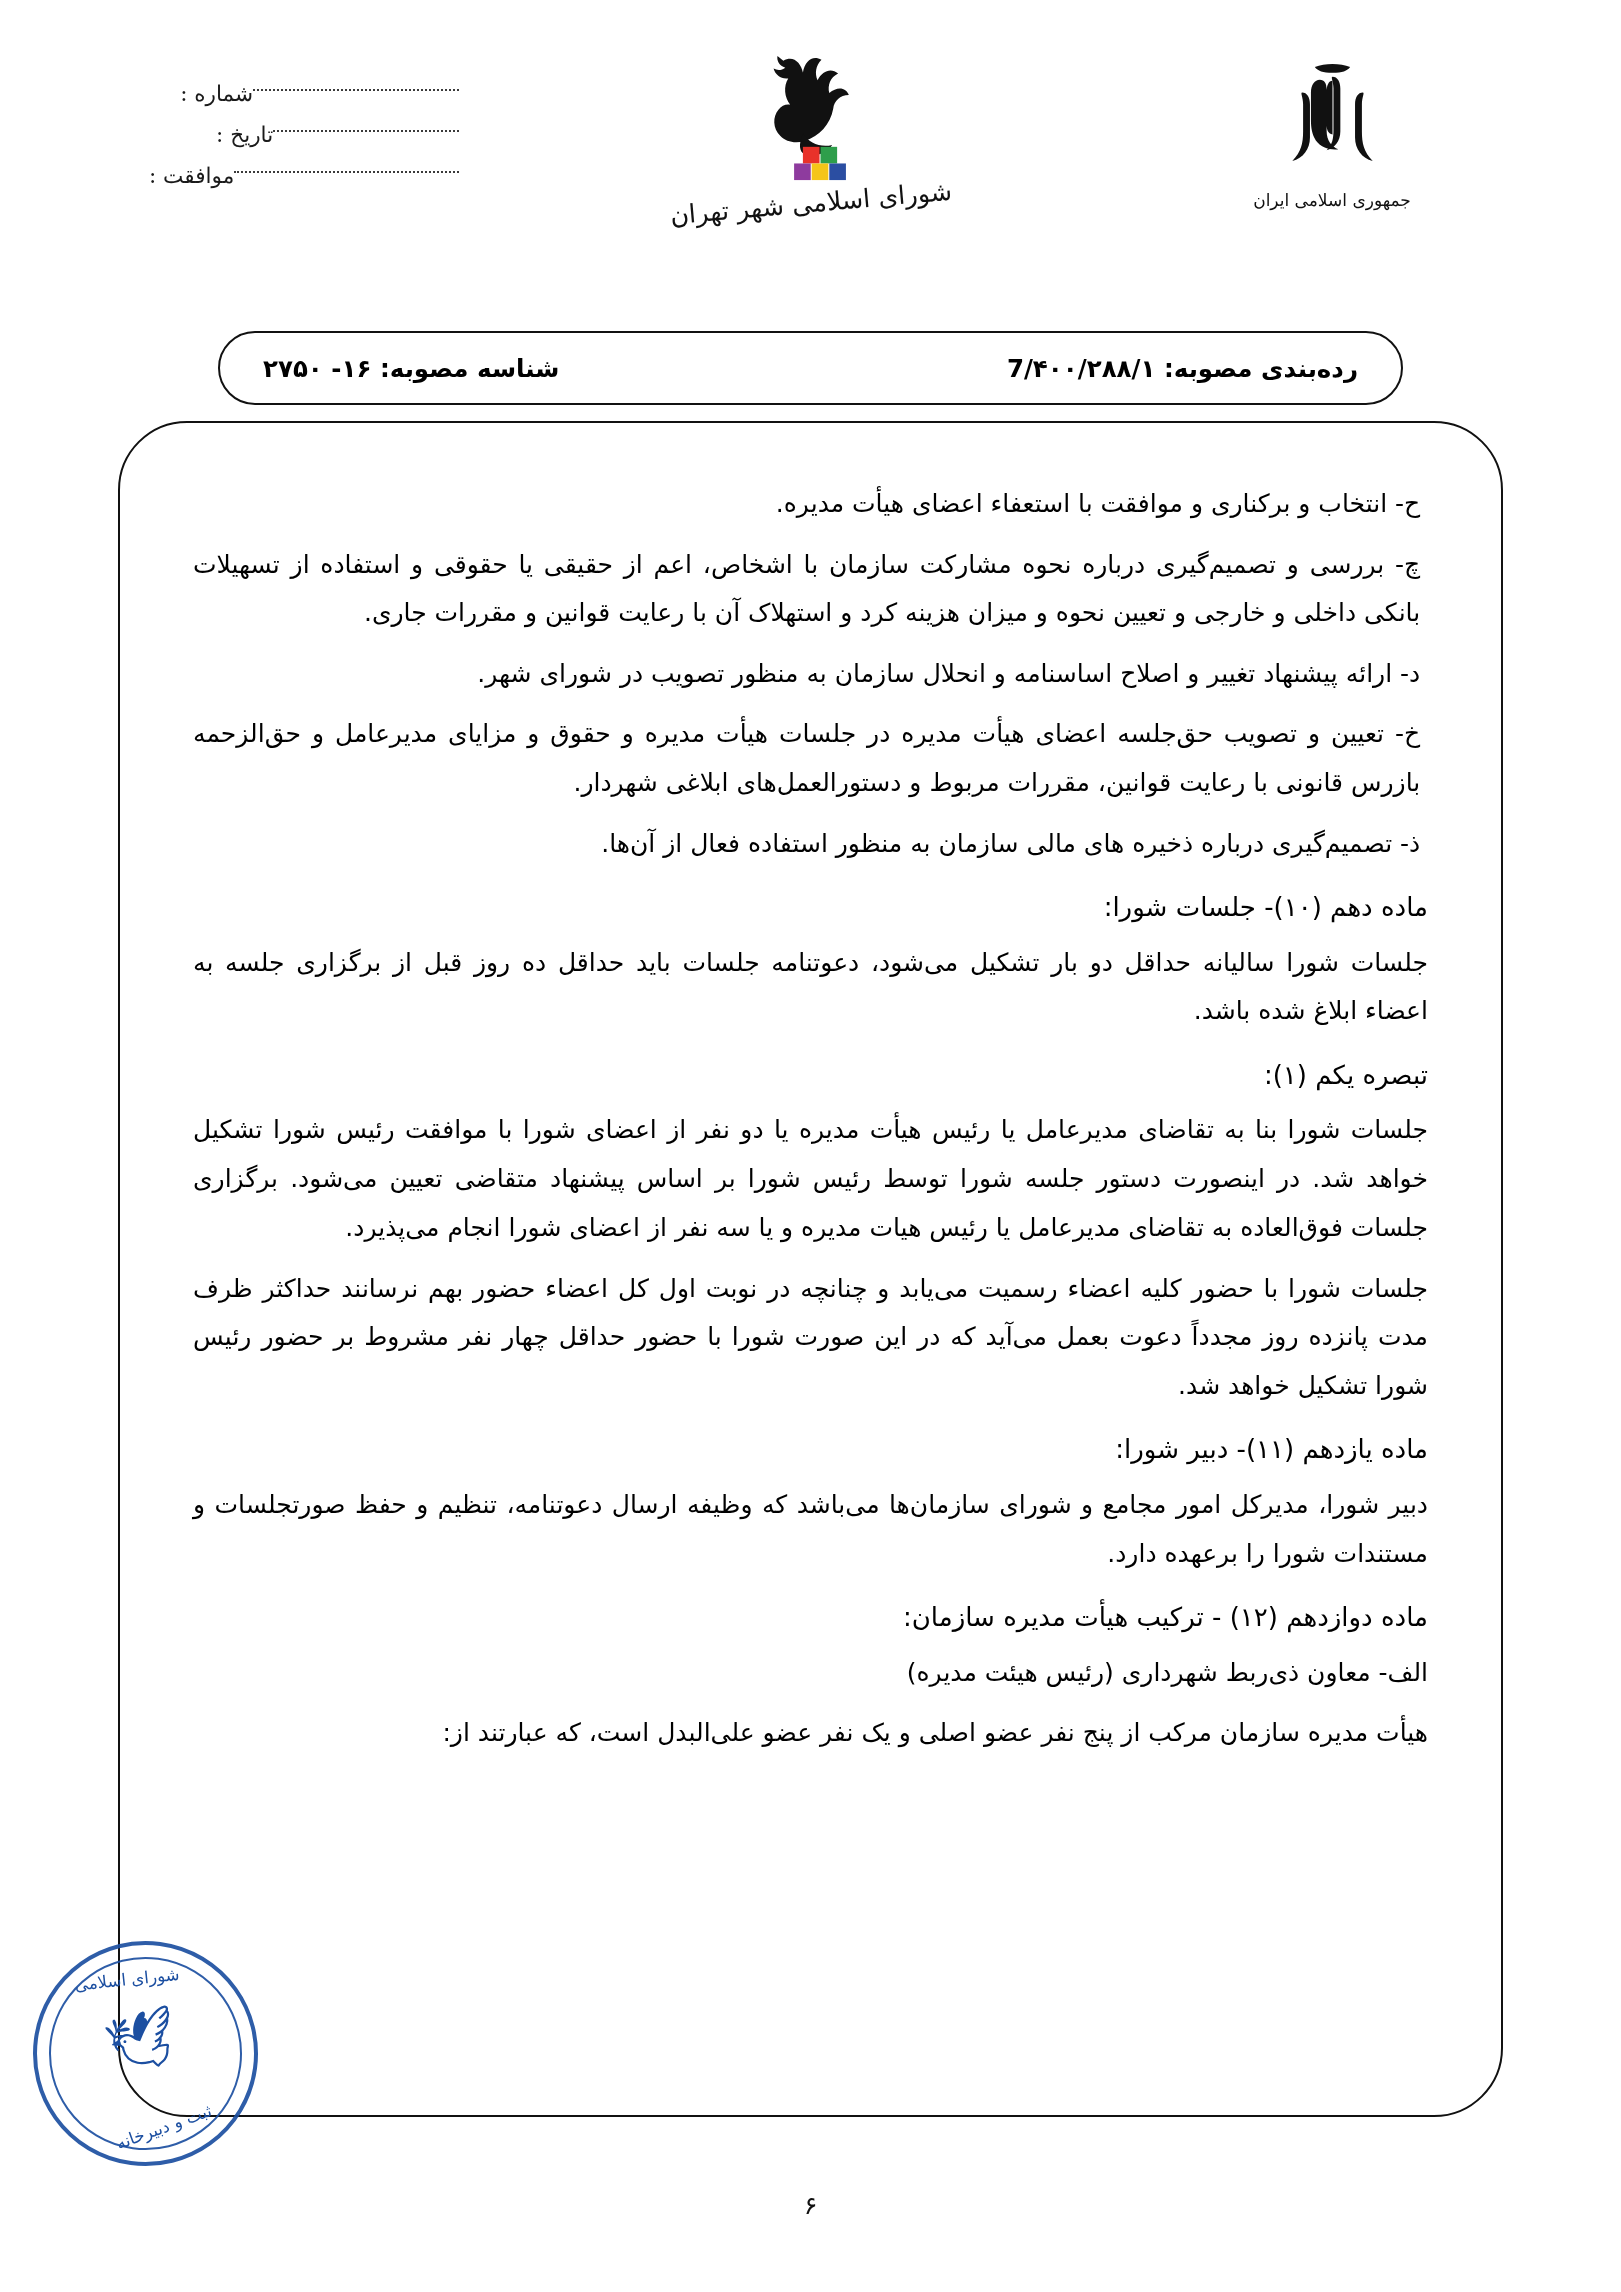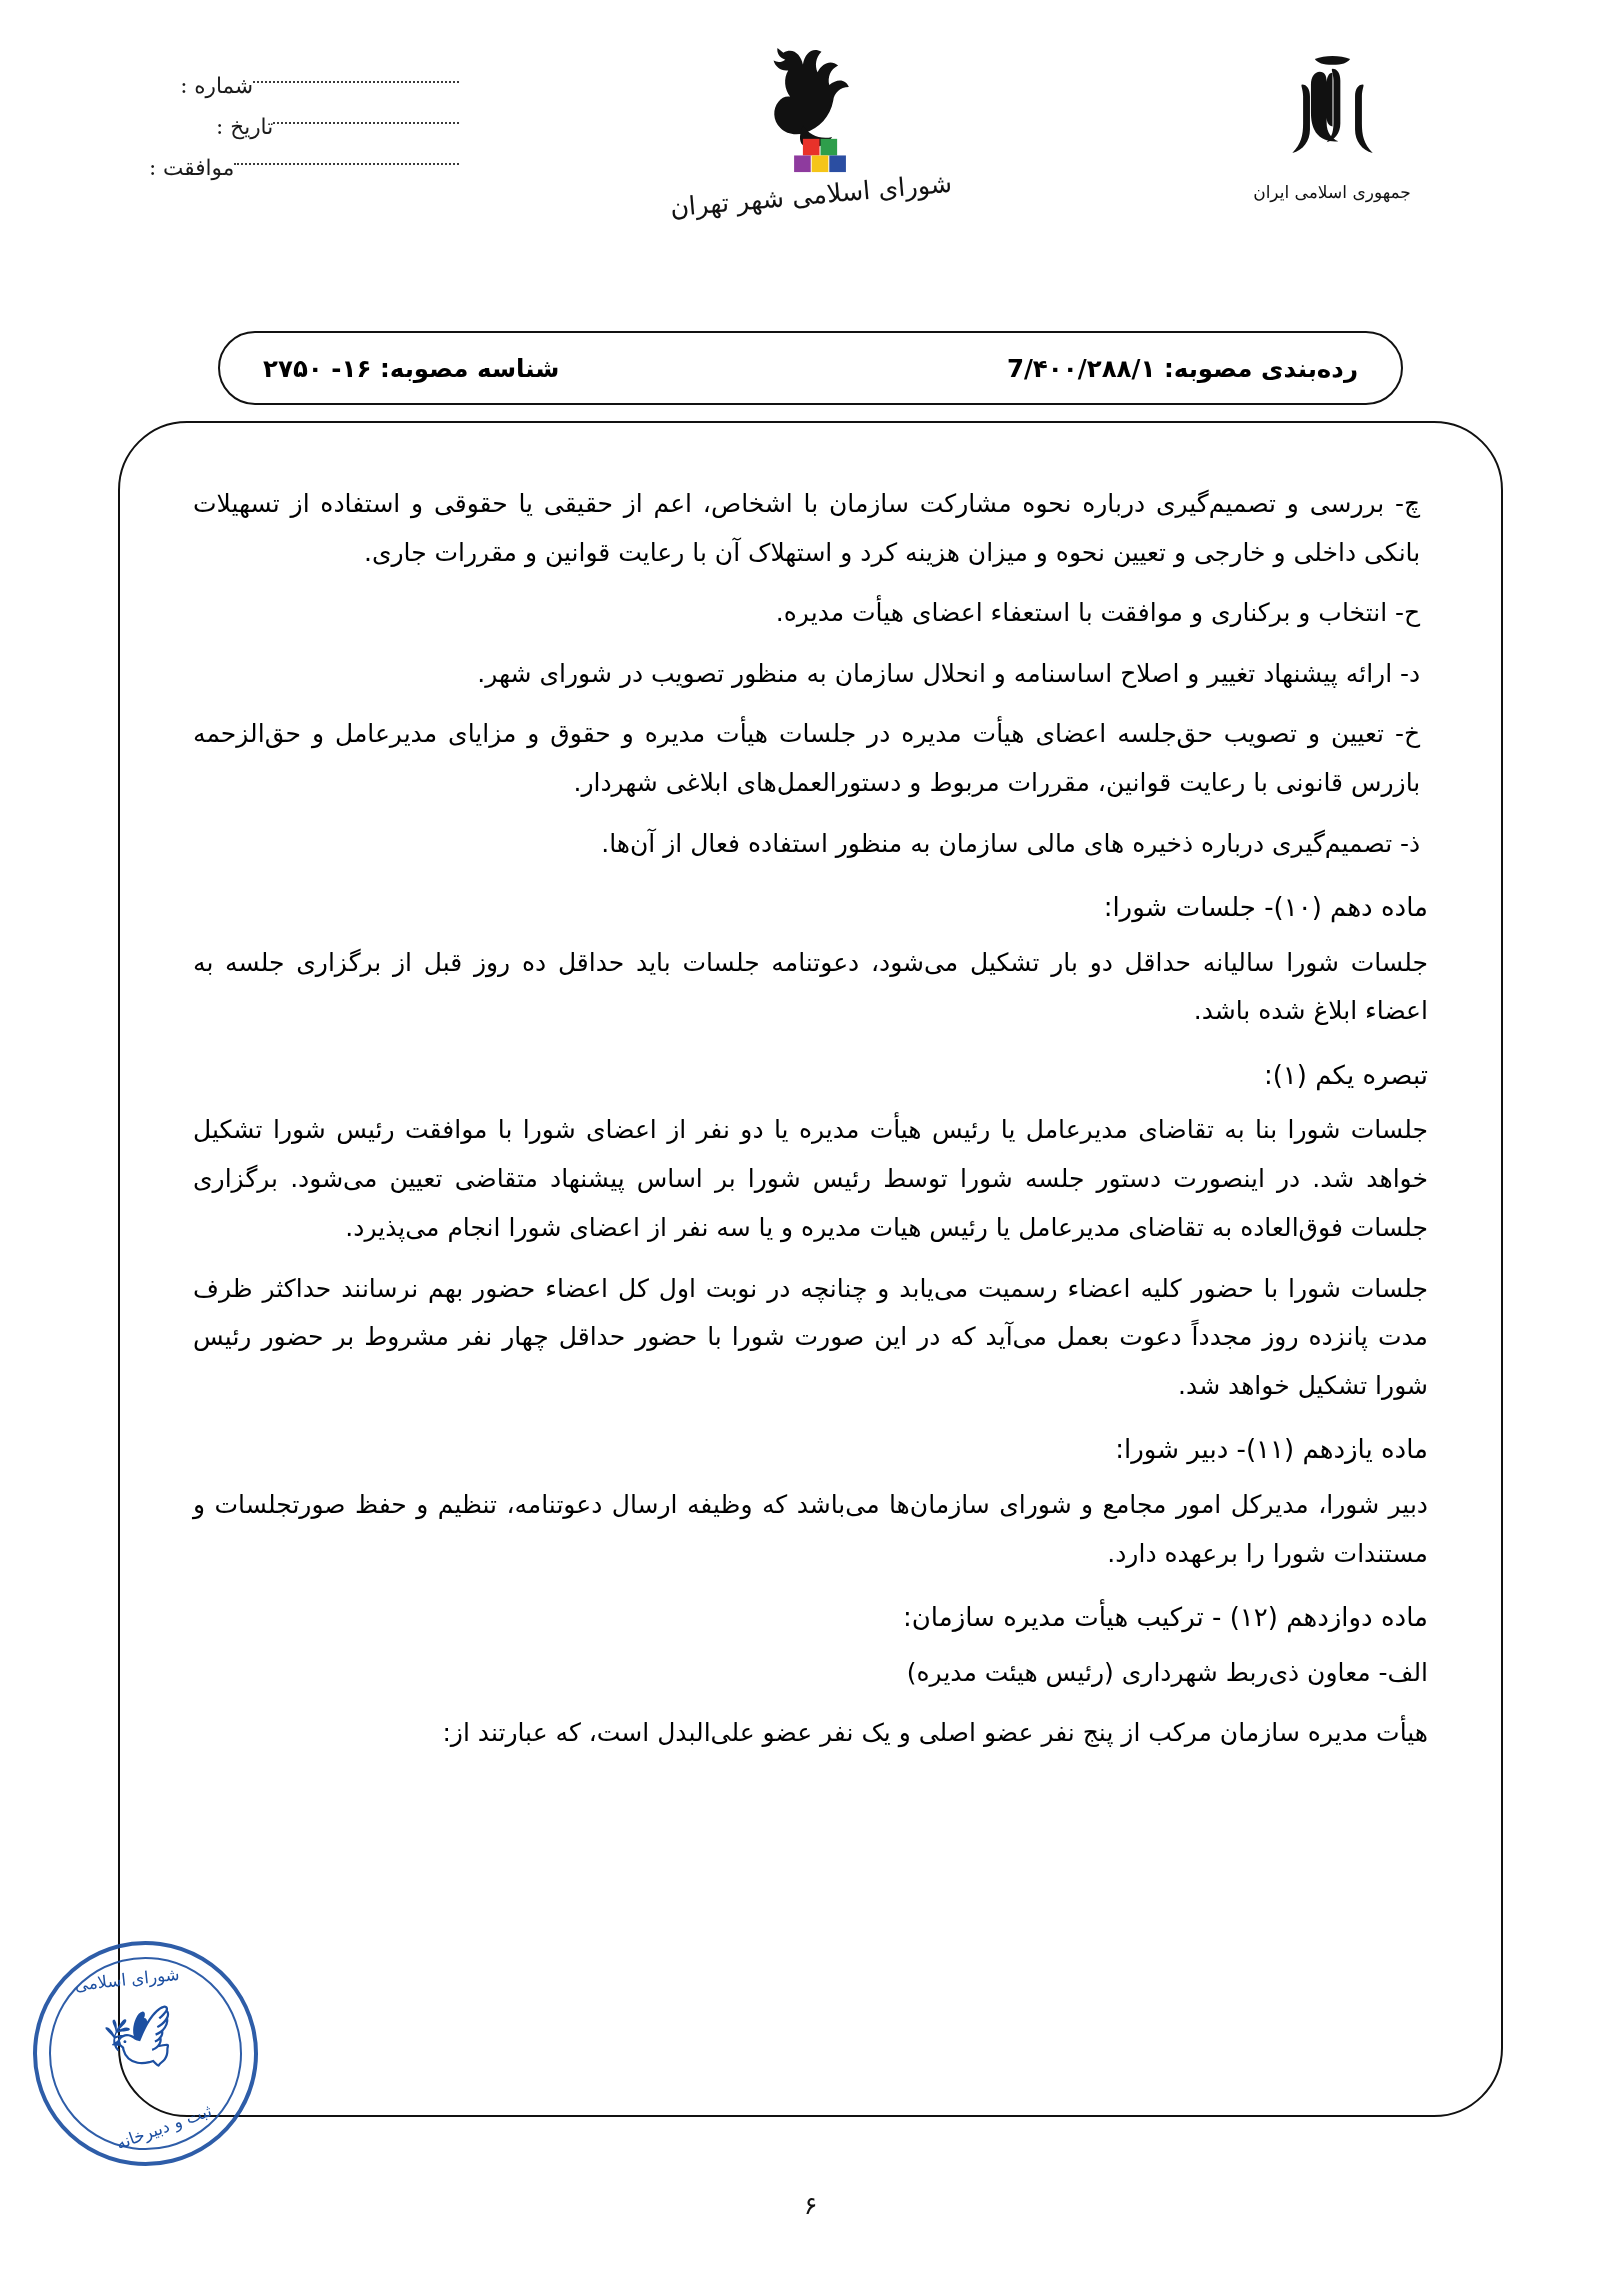--- a/index.html
+++ b/index.html
@@ -12,21 +12,21 @@
     height: 2293px;
     position: relative;
     font-family: "DejaVu Sans", "Liberation Sans", sans-serif;
     color: #000000;
     overflow: hidden;
   }
 
   
   .letterhead {
     position: absolute;
-    top: 4px; left: 0; right: 0;
+    top: 12px; left: 0; right: 0;
     height: 304px;
   }
 
   
   .ref-block {
     position: absolute;
     top: 61px;
     left: 116px;
     width: 353px;
     direction: rtl;
@@ -272,22 +272,22 @@
   </div>
 </div>
 
 <div class="meta-bar">
   <div class="meta-item">رده‌بندی مصوبه: 7/۴۰۰/۲۸۸/۱</div>
   <div class="meta-item">شناسه مصوبه: ۱۶- ۲۷۵۰</div>
 </div>
 
 <div class="content-frame">
   <div class="doc-body" id="doc-body">
+      <p class="para indent-item justified-block">ح- انتخاب و برکناری و موافقت با استعفاء اعضای هیأت مدیره.</p>
       <p class="para indent-item justified-block">چ- بررسی و تصمیم‌گیری درباره نحوه مشارکت سازمان با اشخاص، اعم از حقیقی یا حقوقی و استفاده از تسهیلات بانکی داخلی و خارجی و تعیین نحوه و میزان هزینه کرد و استهلاک آن با رعایت قوانین و مقررات جاری.</p>
-      <p class="para indent-item justified-block">ح- انتخاب و برکناری و موافقت با استعفاء اعضای هیأت مدیره.</p>
       <p class="para indent-item justified-block">د- ارائه پیشنهاد تغییر و اصلاح اساسنامه و انحلال سازمان به منظور تصویب در شورای شهر.</p>
       <p class="para indent-item justified-block">خ- تعیین و تصویب حق‌جلسه اعضای هیأت مدیره در جلسات هیأت مدیره و حقوق و مزایای مدیرعامل و حق‌الزحمه بازرس قانونی با رعایت قوانین، مقررات مربوط و دستورالعمل‌های ابلاغی شهردار.</p>
       <p class="para indent-item justified-block">ذ- تصمیم‌گیری درباره ذخیره های مالی سازمان به منظور استفاده فعال از آن‌ها.</p>
       <p class="para heading">ماده دهم (۱۰)- جلسات شورا:</p>
       <p class="para justified-block">جلسات شورا سالیانه حداقل دو بار تشکیل می‌شود، دعوتنامه جلسات باید حداقل ده روز قبل از برگزاری جلسه به اعضاء ابلاغ شده باشد.</p>
       <p class="para heading">تبصره یکم (۱):</p>
       <p class="para justified-block">جلسات شورا بنا به تقاضای مدیرعامل یا رئیس هیأت مدیره یا دو نفر از اعضای شورا با موافقت رئیس شورا تشکیل خواهد شد. در اینصورت دستور جلسه شورا توسط رئیس شورا بر اساس پیشنهاد متقاضی تعیین می‌شود. برگزاری جلسات فوق‌العاده به تقاضای مدیرعامل یا رئیس هیات مدیره و یا سه نفر از اعضای شورا انجام می‌پذیرد.</p>
       <p class="para justified-block">جلسات شورا با حضور کلیه اعضاء رسمیت می‌یابد و چنانچه در نوبت اول کل اعضاء حضور بهم نرسانند حداکثر ظرف مدت پانزده روز مجدداً دعوت بعمل می‌آید که در این صورت شورا با حضور حداقل چهار نفر مشروط بر حضور رئیس شورا تشکیل خواهد شد.</p>
       <p class="para heading">ماده یازدهم (۱۱)- دبیر شورا:</p>
       <p class="para justified-block">دبیر شورا، مدیرکل امور مجامع و شورای سازمان‌ها می‌باشد که وظیفه ارسال دعوتنامه، تنظیم و حفظ صورتجلسات و مستندات شورا را برعهده دارد.</p>

